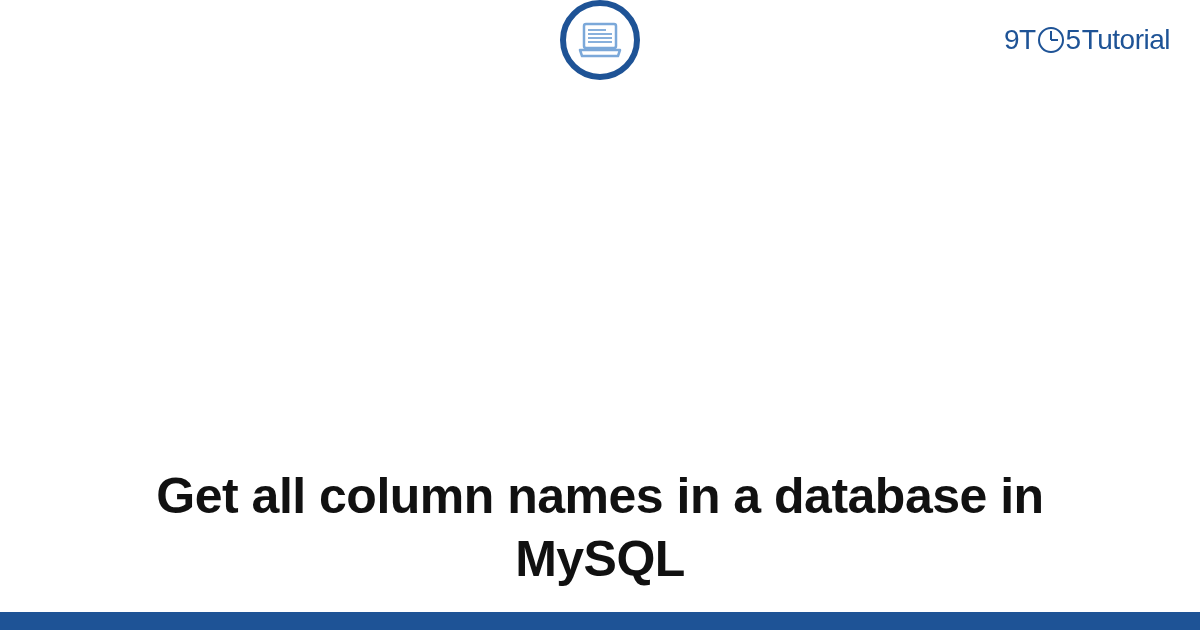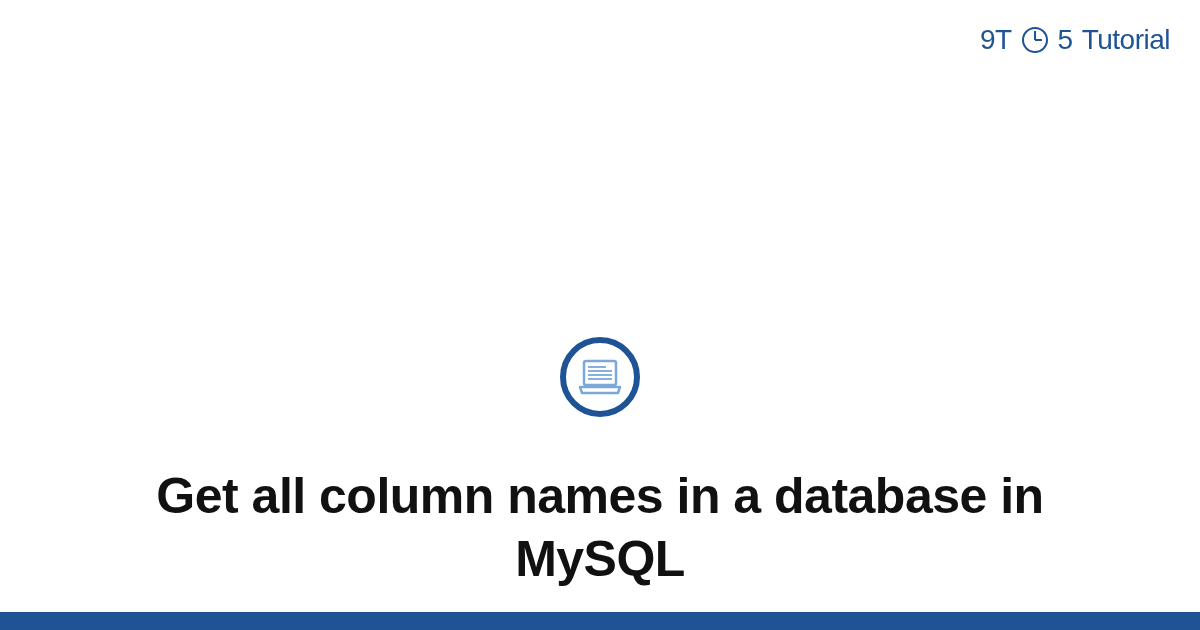--- a/index.html
+++ b/index.html
@@ -18,21 +18,21 @@
     .brand-logo {
       position: absolute;
       top: 24px;
       right: 30px;
       font-size: 28px;
       font-weight: 400;
       color: #1e5396;
       letter-spacing: -0.5px;
       display: flex;
       align-items: center;
-      gap: 9px;
+      gap: 1px;
     }
     .brand-logo .nine {
       font-weight: 400;
     }
     .brand-logo .clock-o {
       display: inline-flex;
       width: 26px;
       height: 26px;
       border: 2.5px solid #1e5396;
       border-radius: 50%;
@@ -56,21 +56,21 @@
       width: 7px;
       height: 2px;
       background: #1e5396;
       top: 10px;
       left: 50%;
     }
     .content-wrap {
       display: flex;
       flex-direction: column;
       align-items: center;
-      justify-content: flex-end;
+      justify-content: space-between;
       width: 100%;
       height: 100%;
       padding-bottom: 40px;
     }
     .center-icon {
       width: 80px;
       height: 80px;
       border: 6px solid #1e5396;
       border-radius: 50%;
       display: flex;

